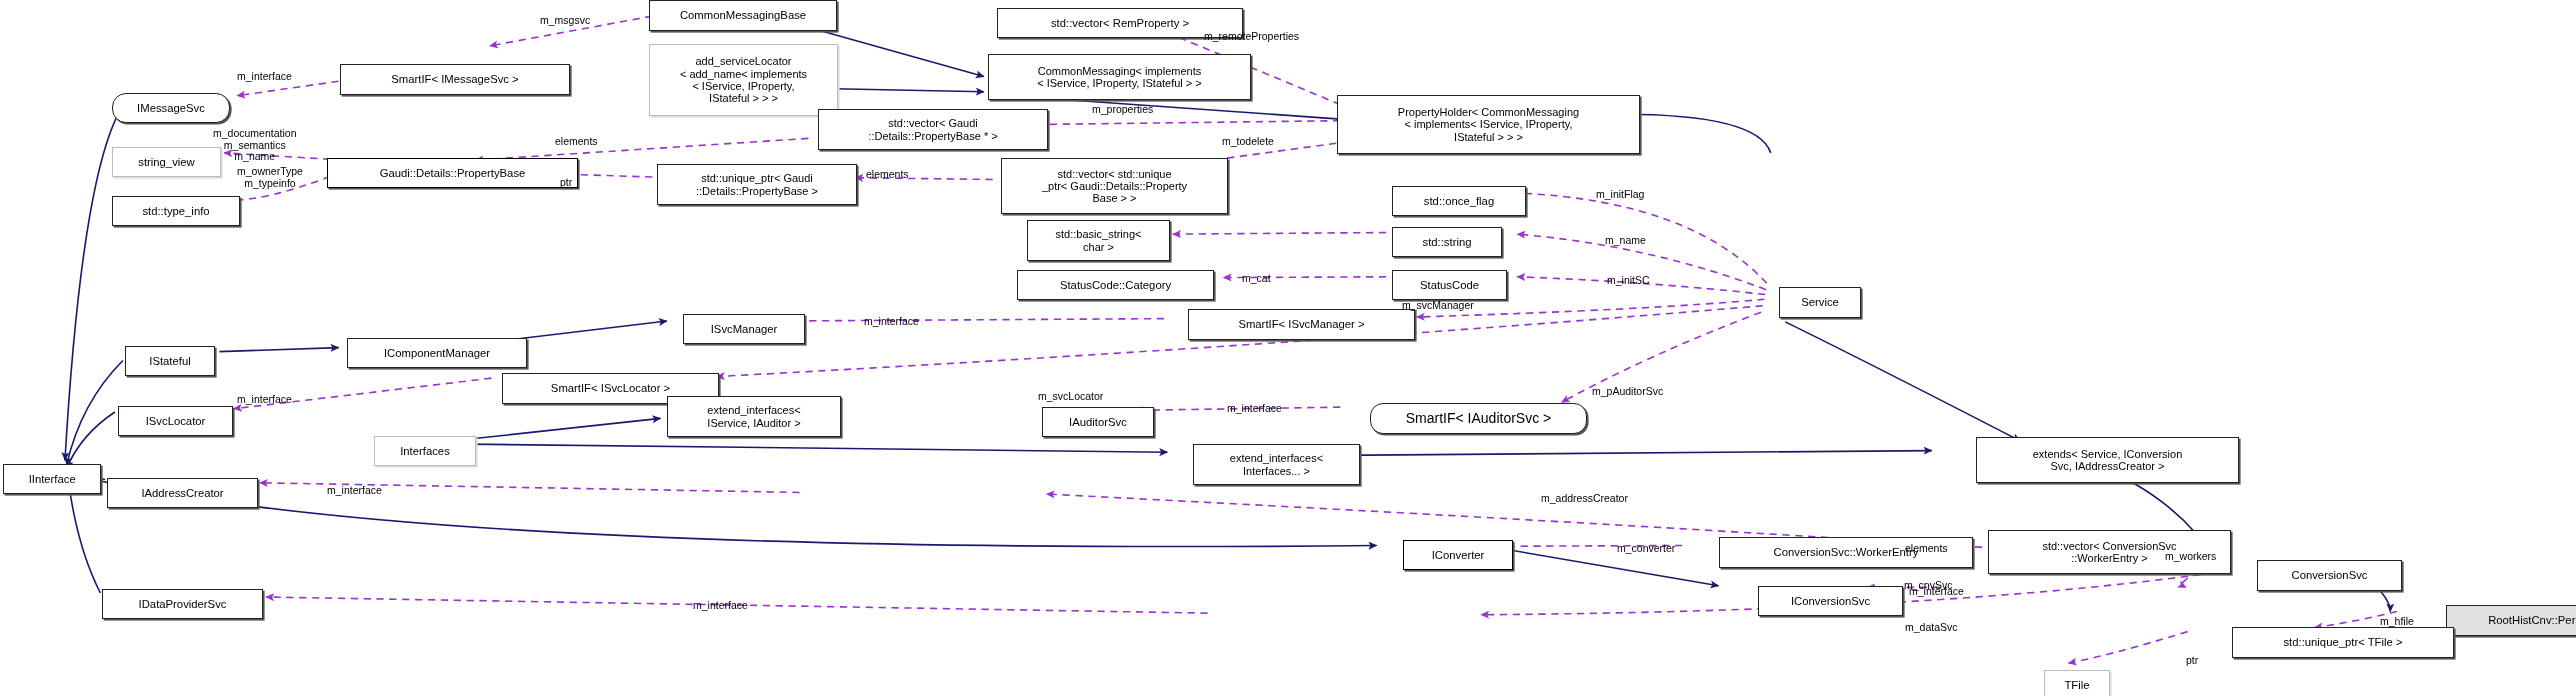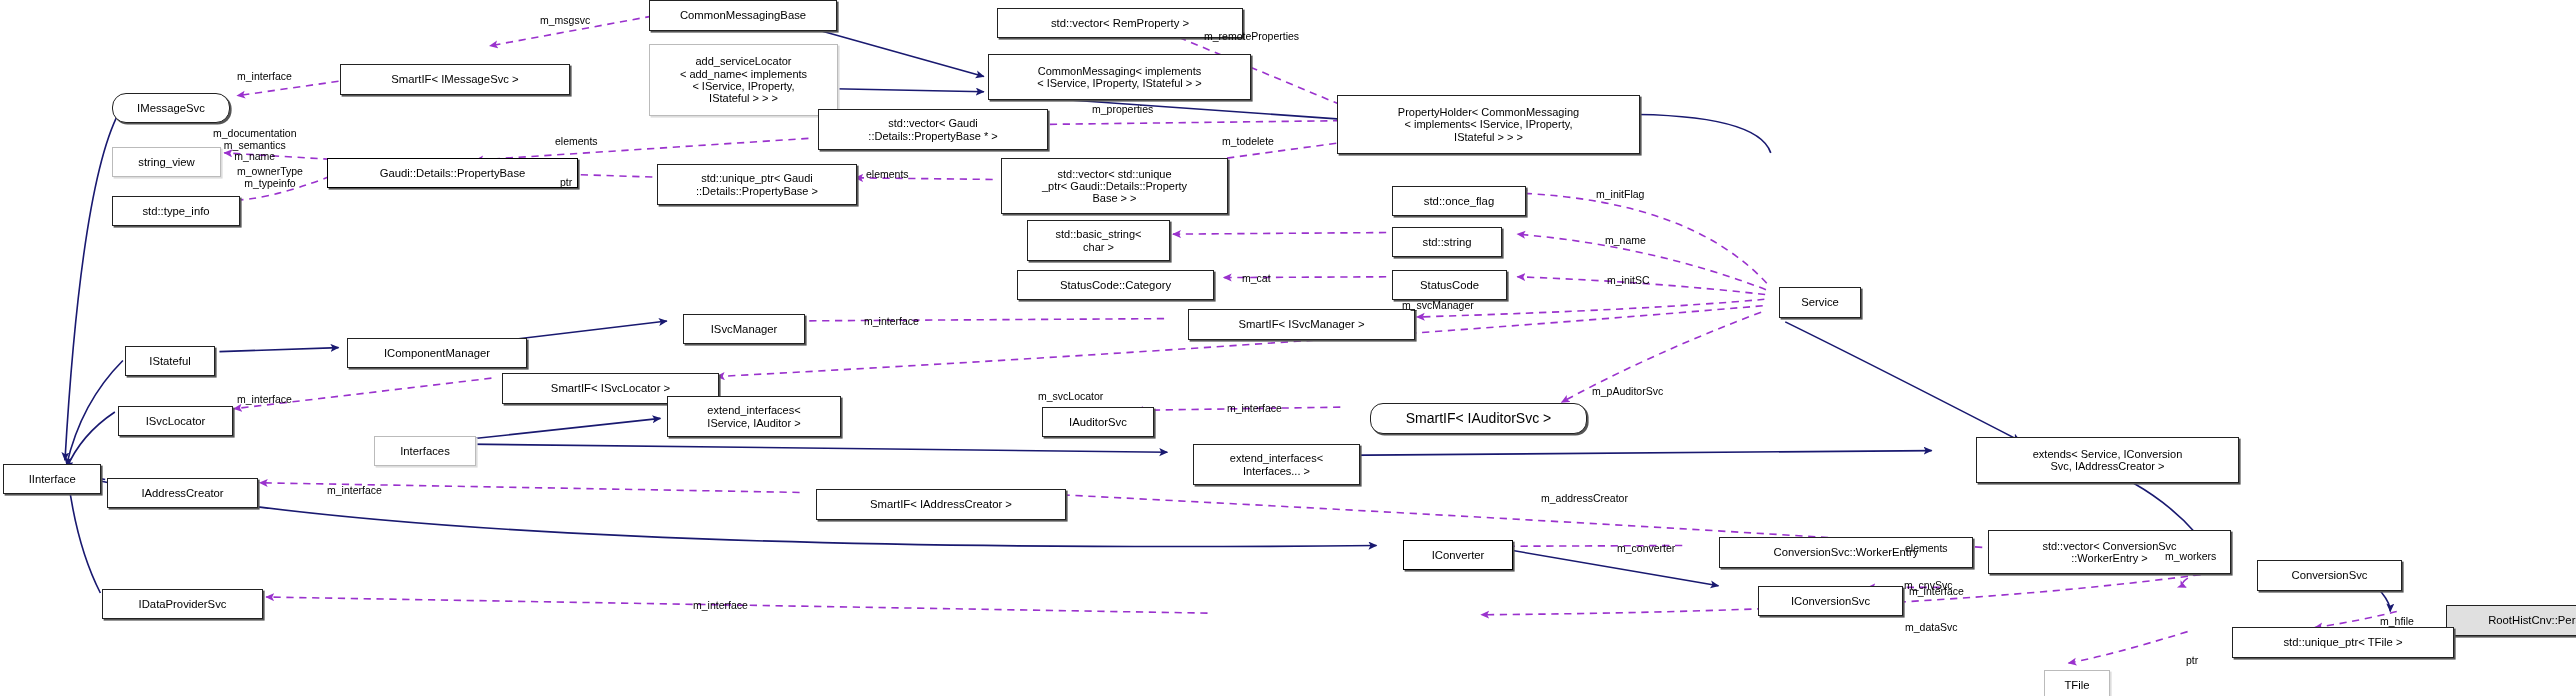--- a/index.html
+++ b/index.html
@@ -206,21 +206,20 @@
 IService, IAuditor &gt;</div>
     <div class="node solid" style="left: 1042px; top: 407px; width: 112px; height: 30px; font-size: 11.3px; text-align: center;">IAuditorSvc</div>
     <div class="node solid" style="left: 1370px; top: 403px; width: 217px; height: 31px; font-size: 14px; border-radius: 13px;">SmartIF&lt; IAuditorSvc &gt;</div>
     <div class="node grey" style="left: 374px; top: 436px; width: 102px; height: 30px; font-size: 11.3px;">Interfaces</div>
     <div class="node solid" style="left: 1193px; top: 444px; width: 167px; height: 41px; font-size: 11px;">extend_interfaces&lt;
 Interfaces... &gt;</div>
     <div class="node solid" style="left: 1976px; top: 437px; width: 263px; height: 46px; font-size: 11px;">extends&lt; Service, IConversion
 Svc, IAddressCreator &gt;</div>
     <div class="node solid" style="left: 3.2px; top: 464px; width: 98px; height: 30px; font-size: 11.3px;">IInterface</div>
     <div class="node solid" style="left: 107px; top: 478px; width: 151px; height: 30px; font-size: 11.3px;">IAddressCreator</div>
-    <div class="node solid" style="left: 816px; top: 489px; width: 250px; height: 31px; font-size: 11.3px;">SmartIF&lt; IAddressCreator &gt;</div>
     <div class="node thick" style="left: 1403px; top: 540px; width: 110px; height: 30px; font-size: 11.3px;">IConverter</div>
     <div class="node solid" style="left: 1719px; top: 537px; width: 254px; height: 31px; font-size: 11.3px;">ConversionSvc::WorkerEntry</div>
     <div class="node solid" style="left: 1988px; top: 530px; width: 243px; height: 44px; font-size: 11px;">std::vector&lt; ConversionSvc
 ::WorkerEntry &gt;</div>
     <div class="node solid" style="left: 2257px; top: 560px; width: 145px; height: 31px; font-size: 11.3px;">ConversionSvc</div>
     <div class="node solid" style="left: 1758px; top: 586px; width: 145px; height: 30px; font-size: 11.3px;">IConversionSvc</div>
     <div class="node solid" style="left: 102px; top: 589px; width: 161px; height: 30px; font-size: 11.3px;">IDataProviderSvc</div>
     <div class="node highlight" style="left: 2446px; top: 605px; width: 196px; height: 31px; font-size: 11.3px;">RootHistCnv::PersSvc</div>
     <div class="node solid" style="left: 2232px; top: 627px; width: 222px; height: 31px; font-size: 11.3px;">std::unique_ptr&lt; TFile &gt;</div>
     <div class="node grey" style="left: 2044px; top: 670px; width: 66px; height: 30px; font-size: 11.3px;">TFile</div>

